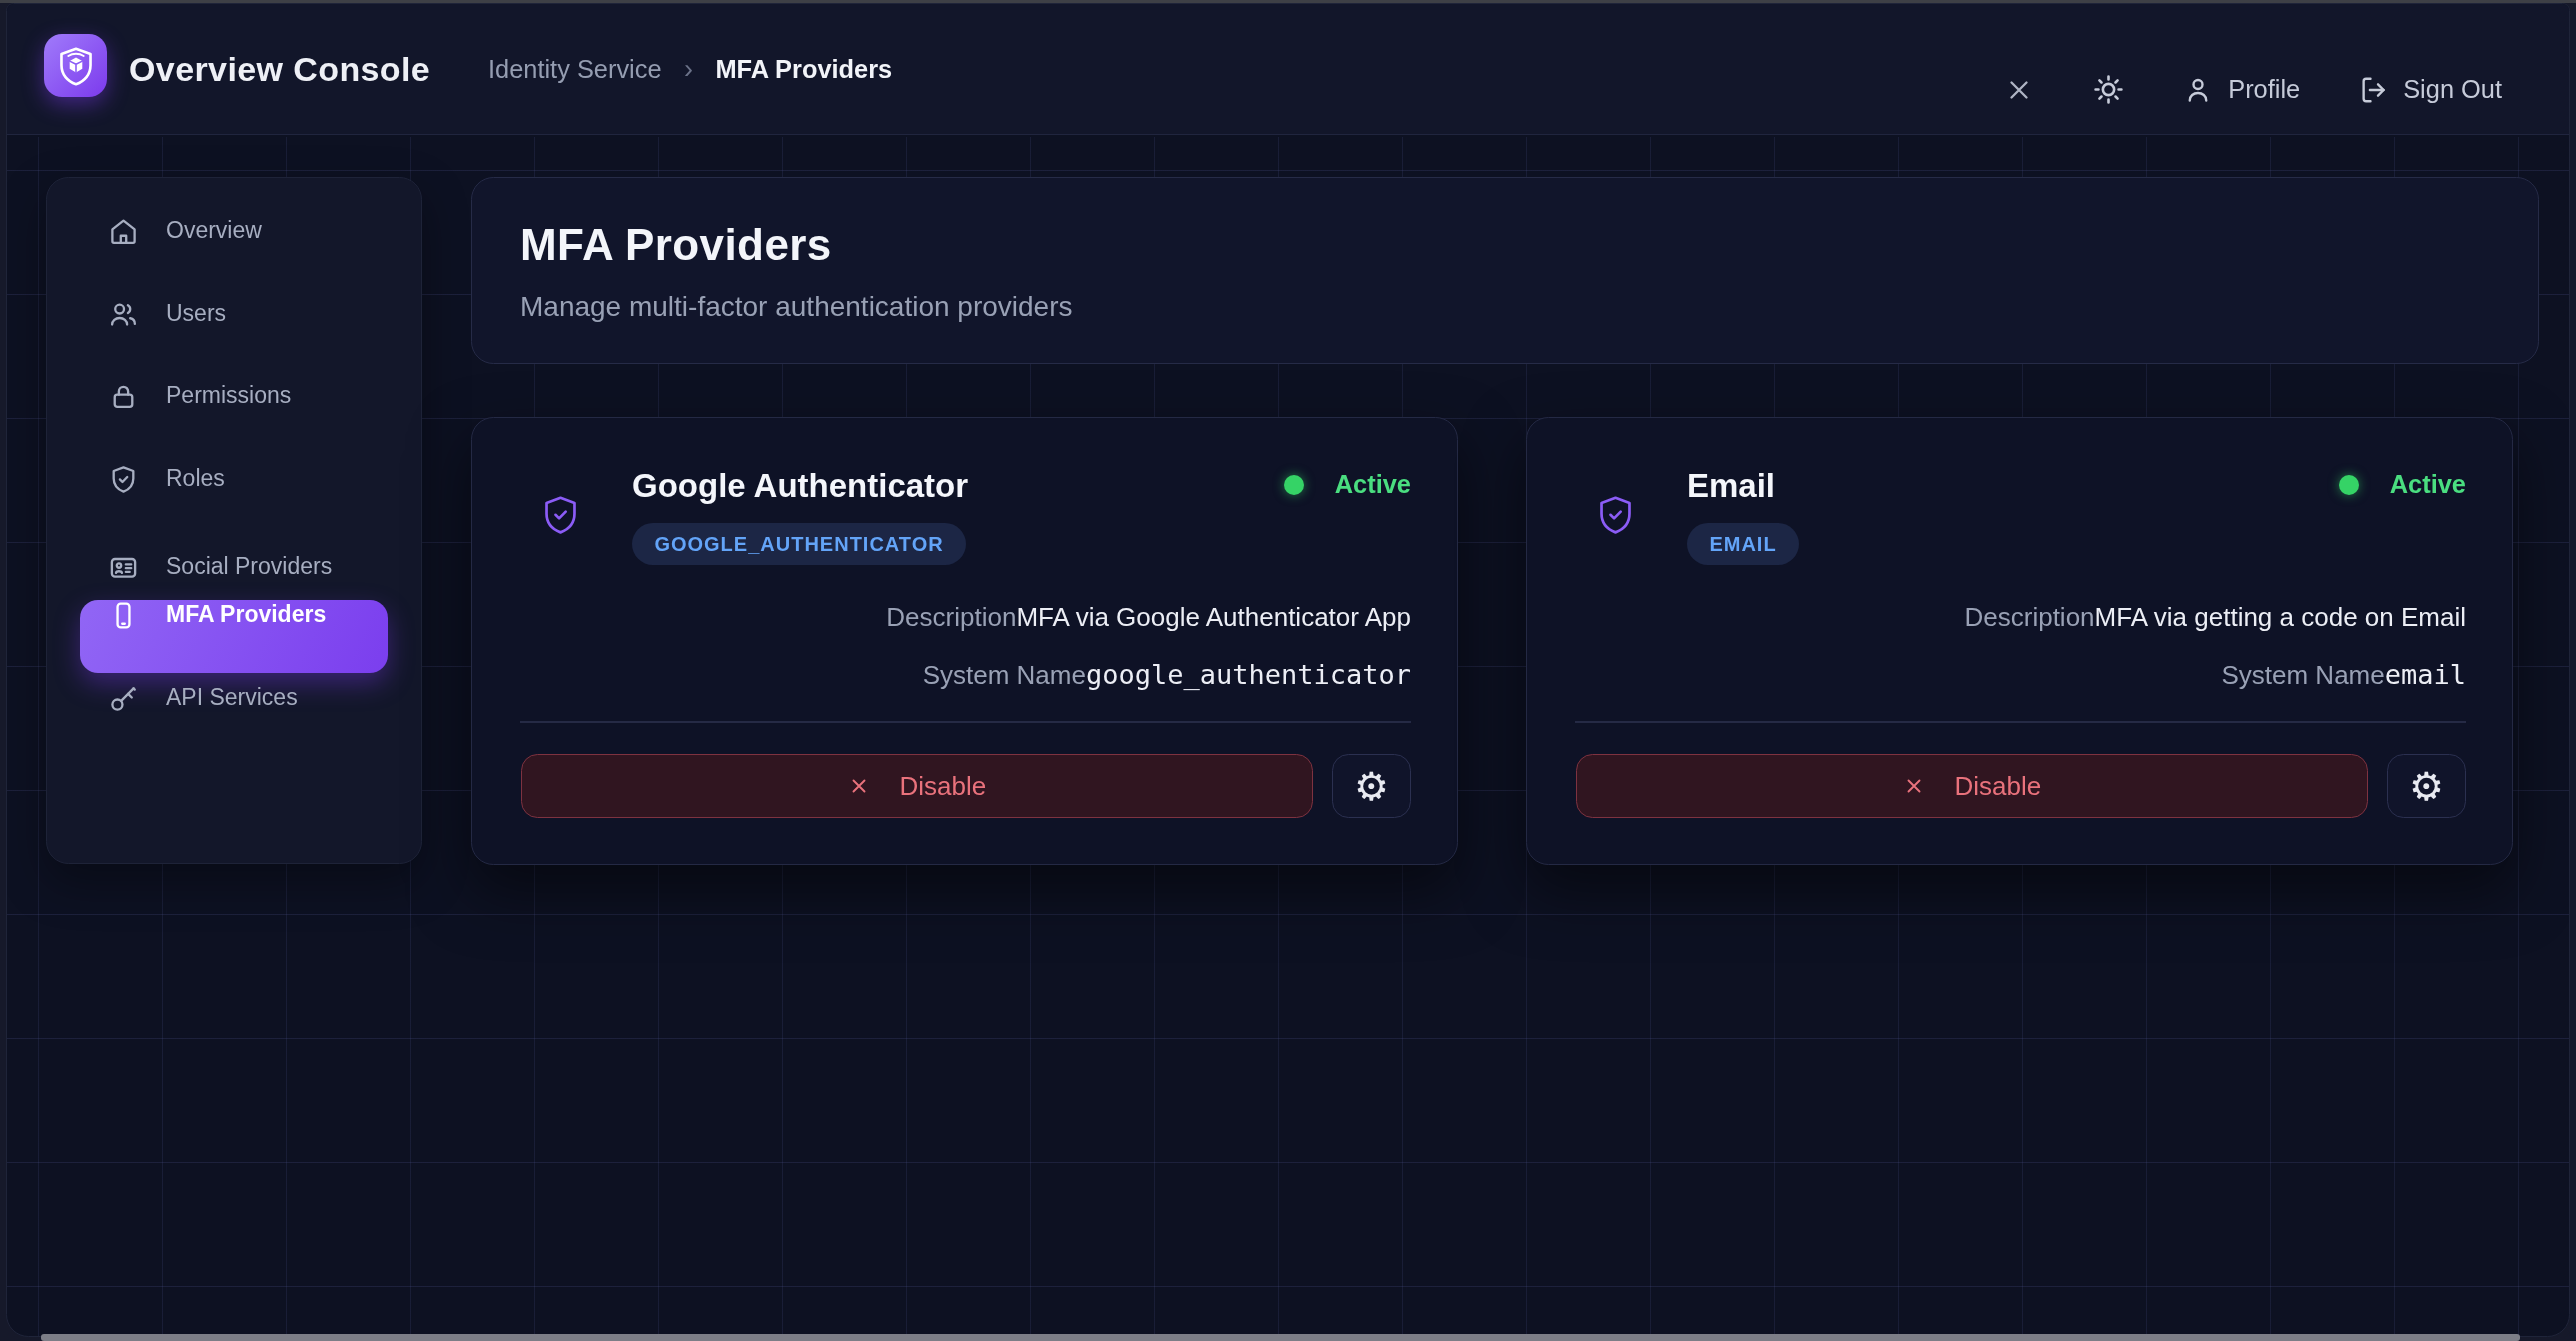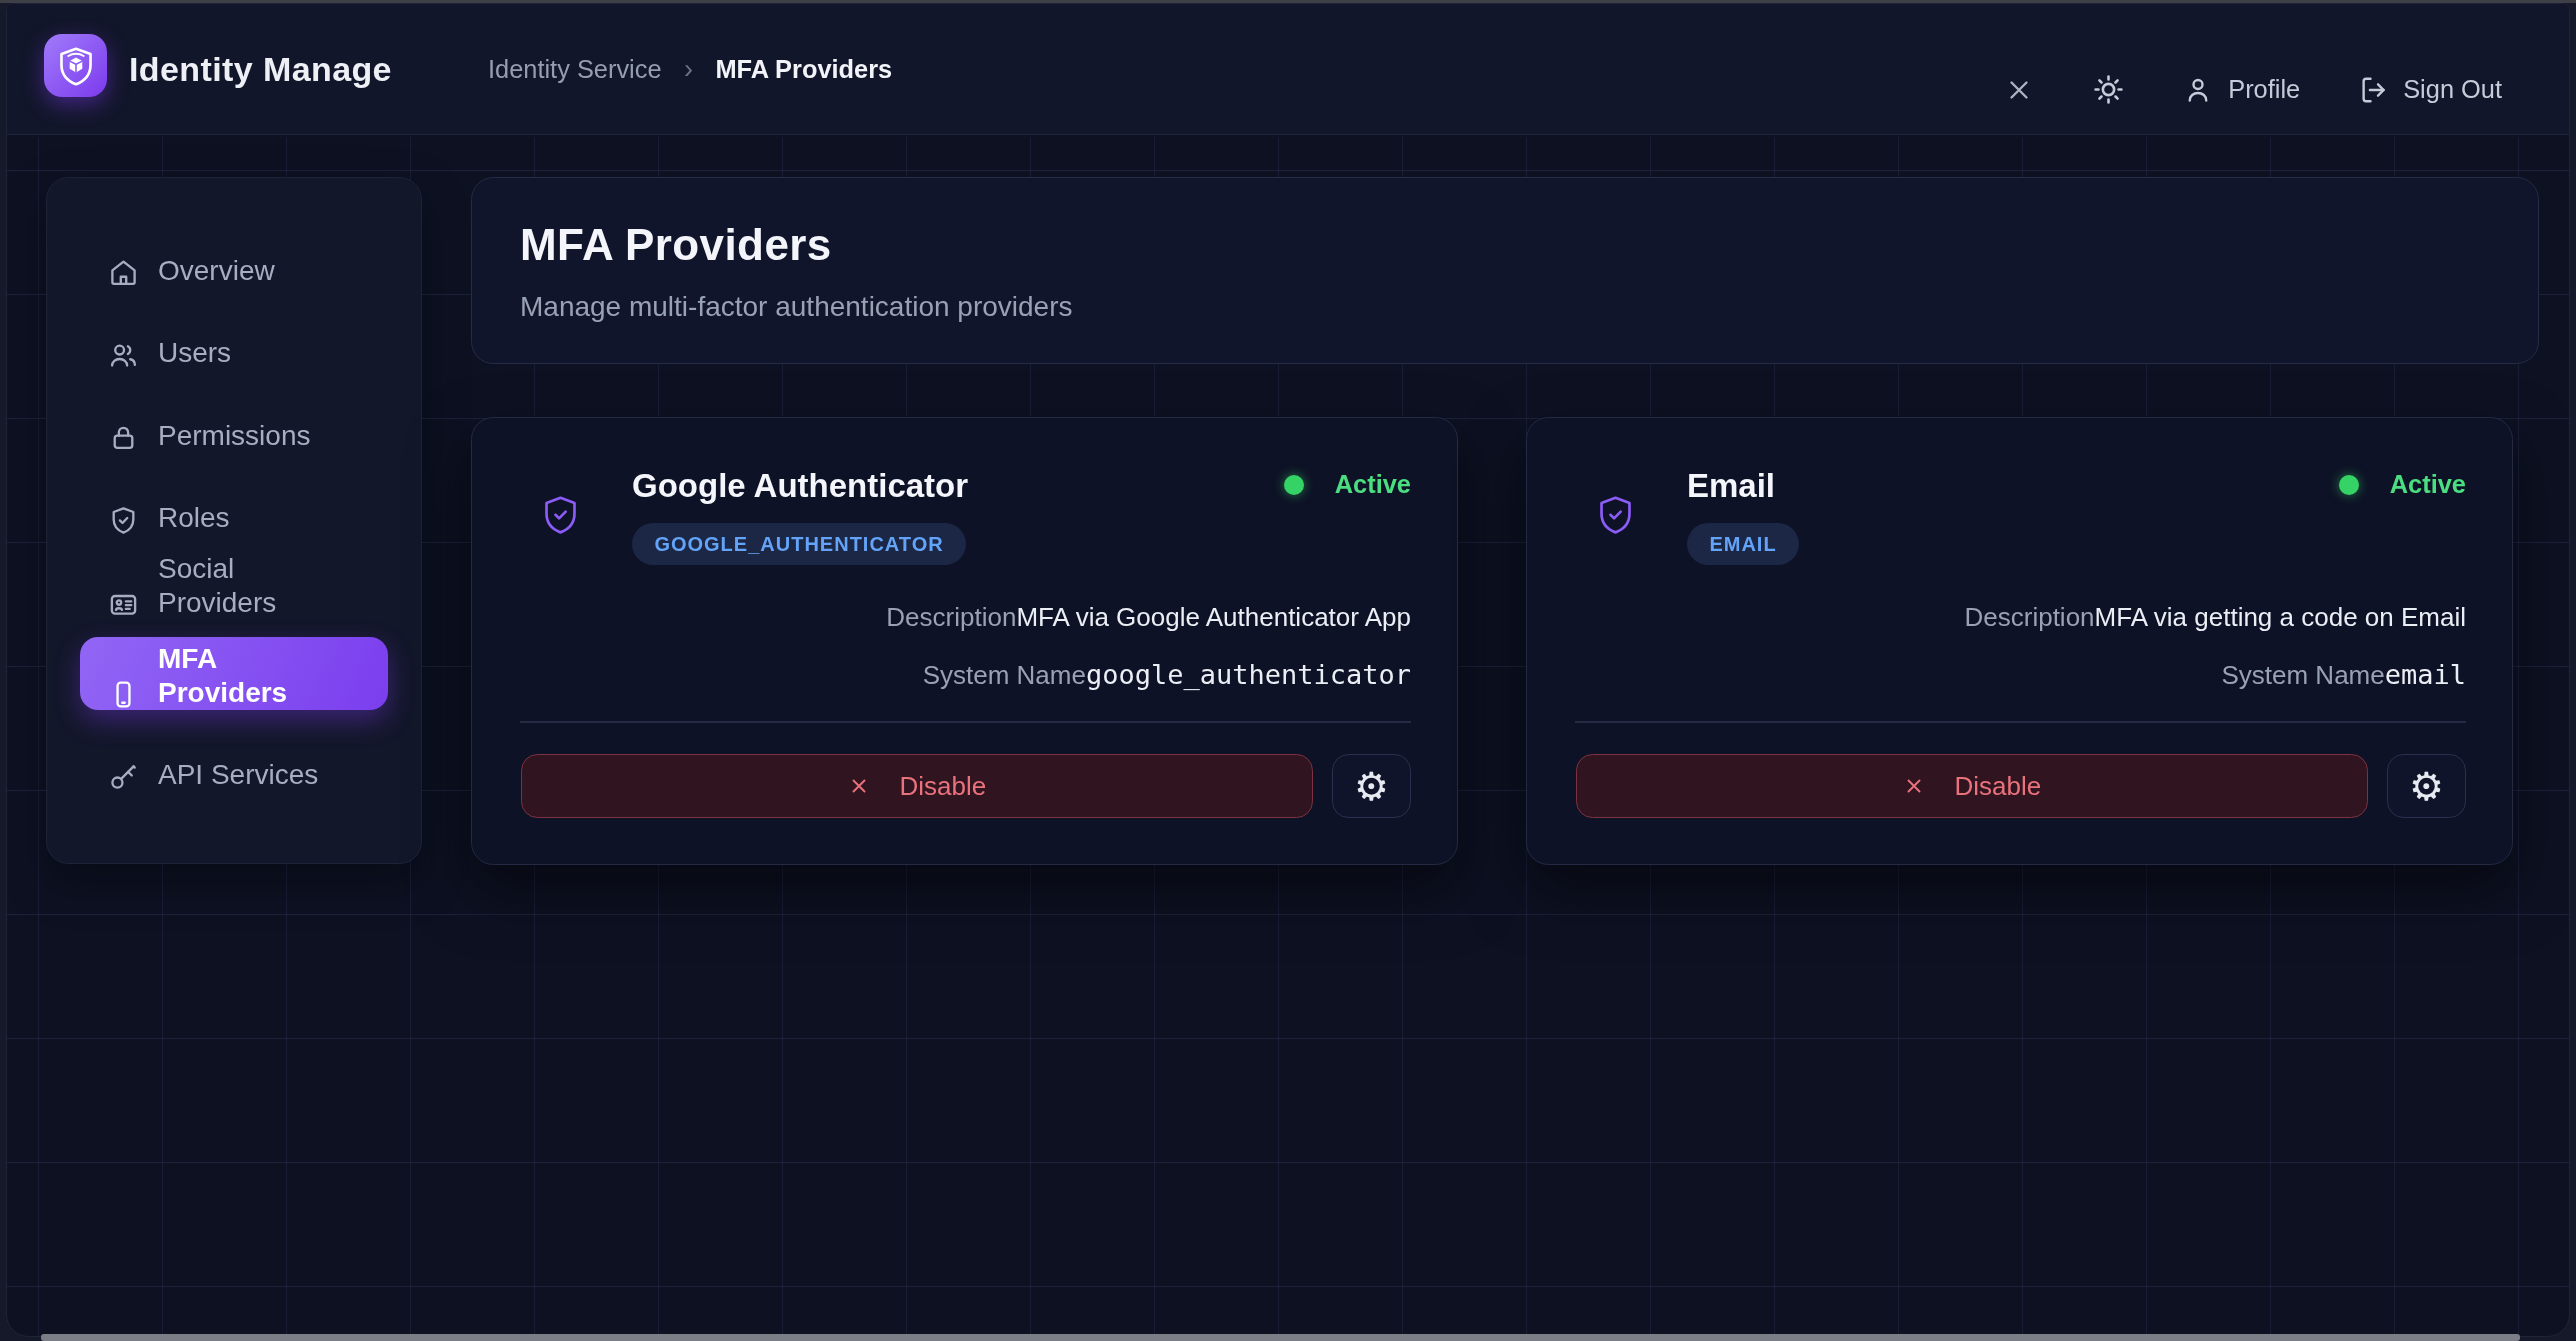--- a/index.html
+++ b/index.html
@@ -75,23 +75,23 @@
   .sidebar {
     position:absolute; left:39px; top:40px; width:376px; height:687px;
     background:#13172a;
     border:1.5px solid #1e2338;
     border-radius:22.4px;
     padding:38px 33px 33px 33px;
     display:flex; flex-direction:column; gap:10.5px;
     box-shadow:0 18px 45px rgba(0,0,0,.35);
   }
   .nav-item {
-    display:flex; align-items:flex-end; gap:19px;
+    display:flex; align-items:flex-start; gap:27px;
     height:72px; padding-left:28px;
-    color:#a7aec1; font-size:28px; font-weight:500;
+    color:#a7aec1; font-size:23px; font-weight:500;
     border-radius:18px; cursor:pointer; background:none; border:none;
     font-family:inherit; text-align:left;
   }
   .nav-item svg { width:31px; height:31px; flex:none; }
   .nav-item .nav-label { width:187px; line-height:1.22; }
   .nav-item.two-line { height:auto; padding-top:6px; padding-bottom:6px; }
   .nav-item.active {
     background:linear-gradient(115deg,#9166f5 0%, #7b3eee 100%);
     color:#ffffff; font-weight:600; height:73px;
     box-shadow:0 10.5px 25.4px rgba(124,58,237,.38);
@@ -167,21 +167,21 @@
 
   <header class="topbar">
     <div class="logo">
       <svg width="42" height="42" viewBox="0 0 24 24" fill="none" stroke="#ffffff" stroke-width="1.5" stroke-linecap="round" stroke-linejoin="round">
         <path d="M12 2.2 L20.3 5.1 V11.6 C20.3 16.9 16.9 20.8 12 22.4 C7.1 20.8 3.7 16.9 3.7 11.6 V5.1 Z"></path>
         <path d="M8.4 9.2 L12 7.1 L15.6 9.2 V13.6 L12 15.7 L8.4 13.6 Z" fill="#ffffff" stroke="none"></path>
         <path d="M8.4 9.2 L12 11 L15.6 9.2 M12 11 V15.7" stroke="#8b5cf6" stroke-width="0.9"></path>
         <path d="M7.6 6.3 C10.2 4.6 13.8 4.6 16.4 6.3" stroke-width="1.1"></path>
       </svg>
     </div>
-    <div class="app-title">Identity Manage</div>
+    <div class="app-title">Overview Console</div>
 
     <nav class="breadcrumb">
       <span class="crumb-parent">Identity Service</span>
       <span class="crumb-sep">›</span>
       <span class="crumb-current">MFA Providers</span>
     </nav>
 
     <div class="topbar-actions">
       <button class="tb-btn">
         <svg width="30" height="30" viewBox="0 0 24 24" fill="none" stroke="#aeb4c4" stroke-width="1.9" stroke-linecap="round">

